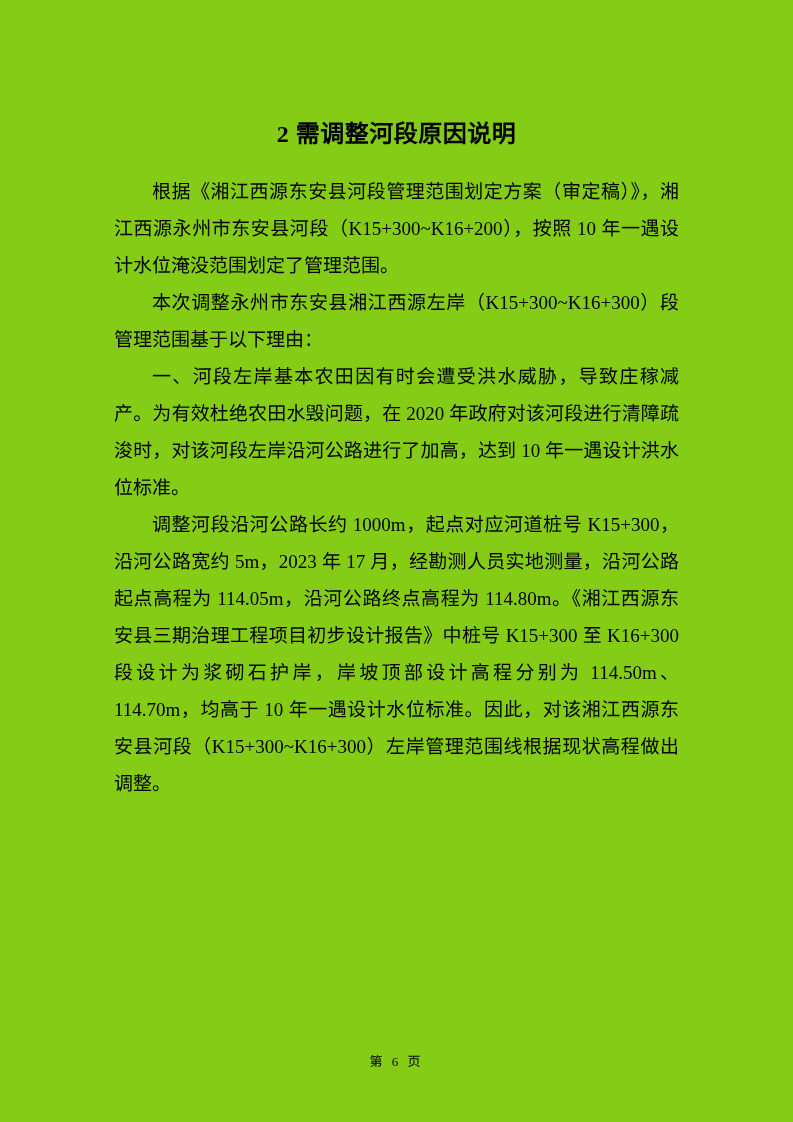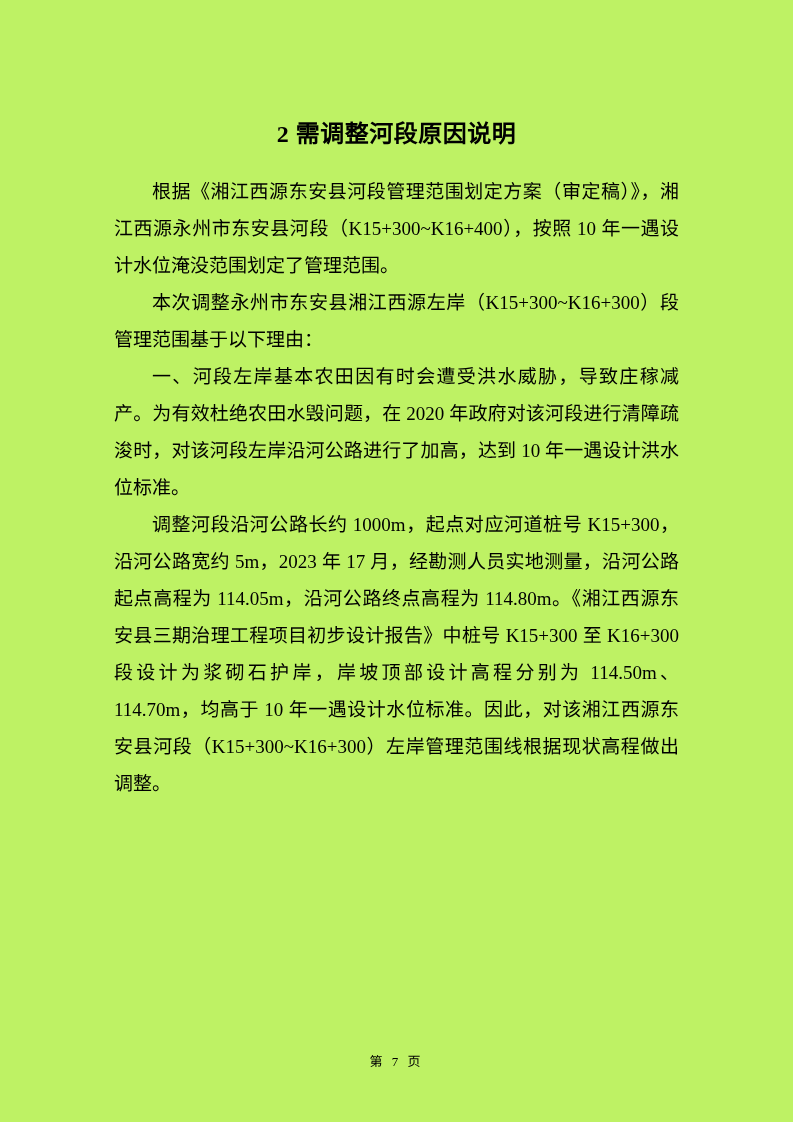--- a/index.html
+++ b/index.html
@@ -4,21 +4,21 @@
 <style>
   html, body {
     margin: 0;
     padding: 0;
     background: #ffffff;
   }
   .page {
     position: relative;
     width: 793px;
     height: 1122px;
-    background: #bef264;
+    background: #84cc16;
     color: #000000;
     font-family: "Liberation Serif", "DejaVu Serif", serif;
     overflow: hidden;
   }
   .doc-content {
     position: absolute;
     left: 114px;
     right: 114px;
     top: 116px;
   }
@@ -48,21 +48,21 @@
     line-height: 20px;
     letter-spacing: 3px;
   }
 </style>
 </head>
 <body>
 
 <div class="page">
   <div class="doc-content">
     <h1 class="doc-title">2 需调整河段原因说明</h1>
-    <p class="doc-paragraph">根据《湘江西源东安县河段管理范围划定方案（审定稿）》，湘江西源永州市东安县河段（K15+300~K16+400），按照 10 年一遇设计水位淹没范围划定了管理范围。</p>
+    <p class="doc-paragraph">根据《湘江西源东安县河段管理范围划定方案（审定稿）》，湘江西源永州市东安县河段（K15+300~K16+200），按照 10 年一遇设计水位淹没范围划定了管理范围。</p>
     <p class="doc-paragraph">本次调整永州市东安县湘江西源左岸（K15+300~K16+300）段管理范围基于以下理由：</p>
     <p class="doc-paragraph">一、河段左岸基本农田因有时会遭受洪水威胁，导致庄稼减产。为有效杜绝农田水毁问题，在 2020 年政府对该河段进行清障疏浚时，对该河段左岸沿河公路进行了加高，达到 10 年一遇设计洪水位标准。</p>
     <p class="doc-paragraph">调整河段沿河公路长约 1000m，起点对应河道桩号 K15+300，沿河公路宽约 5m，2023 年 17 月，经勘测人员实地测量，沿河公路起点高程为 114.05m，沿河公路终点高程为 114.80m。《湘江西源东安县三期治理工程项目初步设计报告》中桩号 K15+300 至 K16+300 段设计为浆砌石护岸，岸坡顶部设计高程分别为 114.50m、114.70m，均高于 10 年一遇设计水位标准。因此，对该湘江西源东安县河段（K15+300~K16+300）左岸管理范围线根据现状高程做出调整。</p>
   </div>
   <div class="doc-footer">
-    <span>第 7 页</span>
+    <span>第 6 页</span>
   </div>
 </div>
 
 </body></html>

